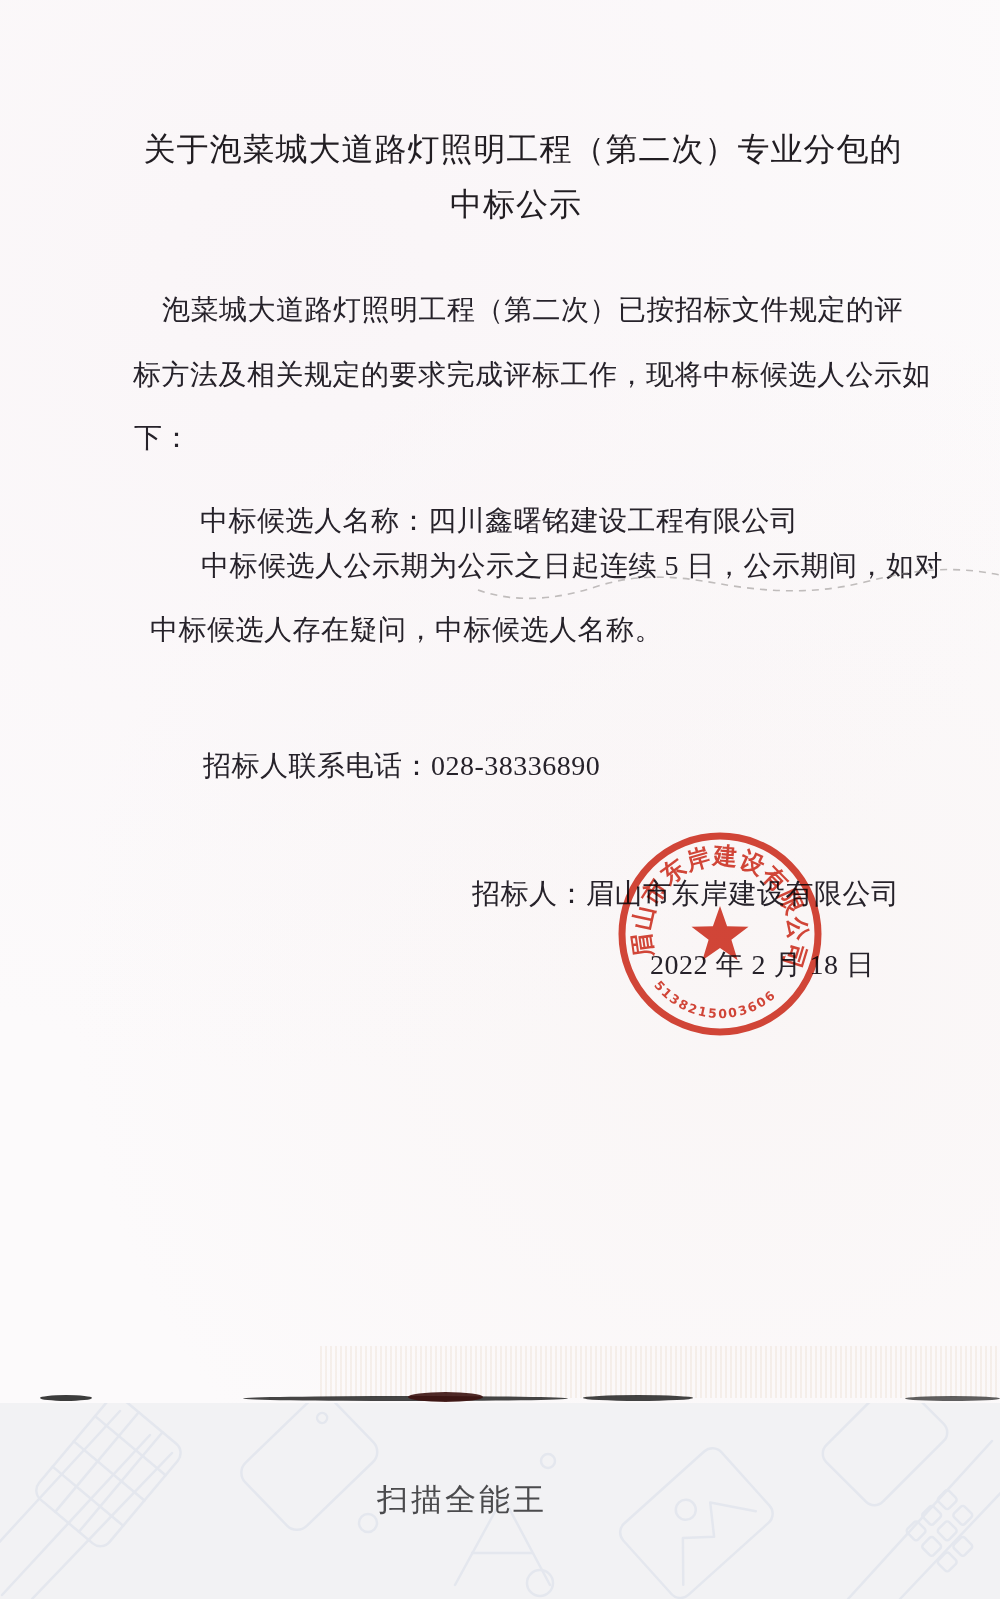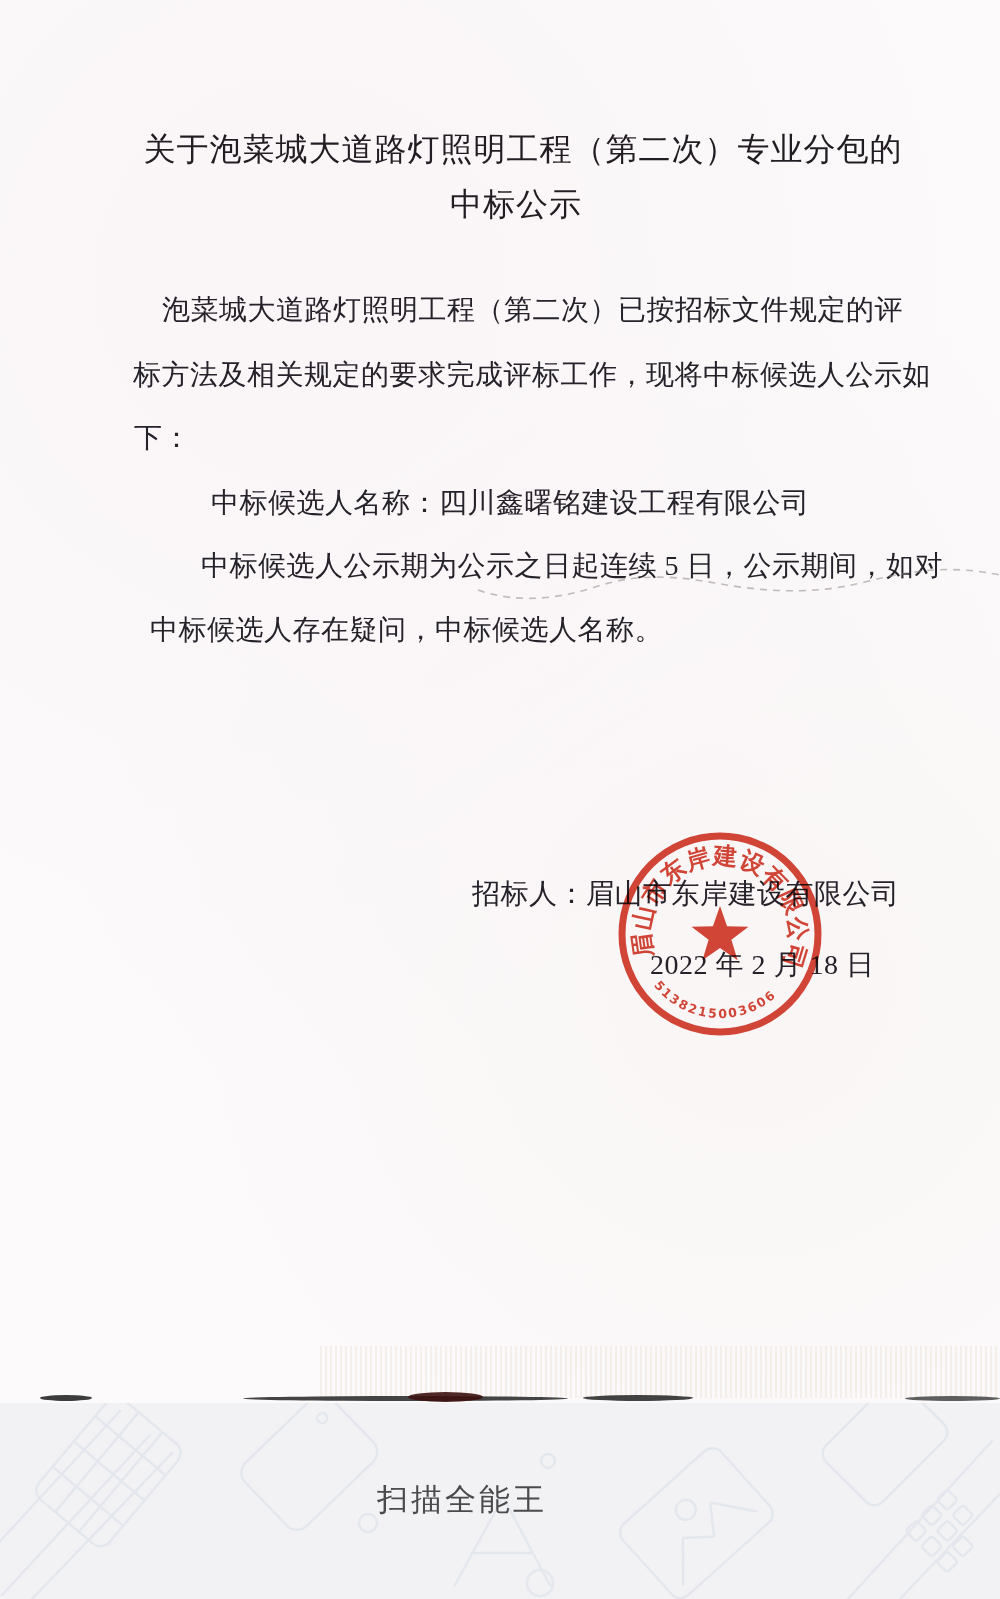--- a/index.html
+++ b/index.html
@@ -104,25 +104,26 @@
 
 <div class="scan-page">
 
   <div class="txt title-line" style="top:130px;">关于泡菜城大道路灯照明工程（第二次）专业分包的</div>
   <div class="txt title-line" style="top:185px; transform:translateX(-7px);">中标公示</div>
 
   <div class="txt" style="left:162px; top:293px;">泡菜城大道路灯照明工程（第二次）已按招标文件规定的评</div>
   <div class="txt" style="left:133px; top:358px;">标方法及相关规定的要求完成评标工作，现将中标候选人公示如</div>
   <div class="txt" style="left:134px; top:421px;">下：</div>
 
-  <div class="txt" style="left:200px; top:486px;margin-left:11px;">中标候选人名称：四川鑫曙铭建设工程有限公司</div>
+  <div class="txt" style="left:200px; top:504px;">中标候选人名称：四川鑫曙铭建设工程有限公司</div>
 
   <div class="txt" style="left:201px; top:549px;">中标候选人公示期为公示之日起连续 5 日，公示期间，如对</div>
   <div class="txt" style="left:150px; top:613px;">中标候选人存在疑问，中标候选人名称。</div>
 
+  <div class="txt" style="left:203px; top:749px;">招标人联系电话：028-38336890</div>
 
   <div class="txt" style="left:472px; top:877px;">招标人：眉山市东岸建设有限公司</div>
   <div class="txt" style="left:650px; top:948px;">2022 年 2 月 18 日</div>
 
   <svg class="crease-svg" width="1000" height="1403">
     <path d="M 478 590 C 515 603, 555 600, 595 587 S 670 575, 715 583 S 810 596, 865 582 S 955 566, 1000 575" fill="none" stroke="#8f8c8a" stroke-width="1.6" stroke-dasharray="7 6" opacity="0.55"></path>
   </svg>
 
   <div class="streak-band"></div>
 

